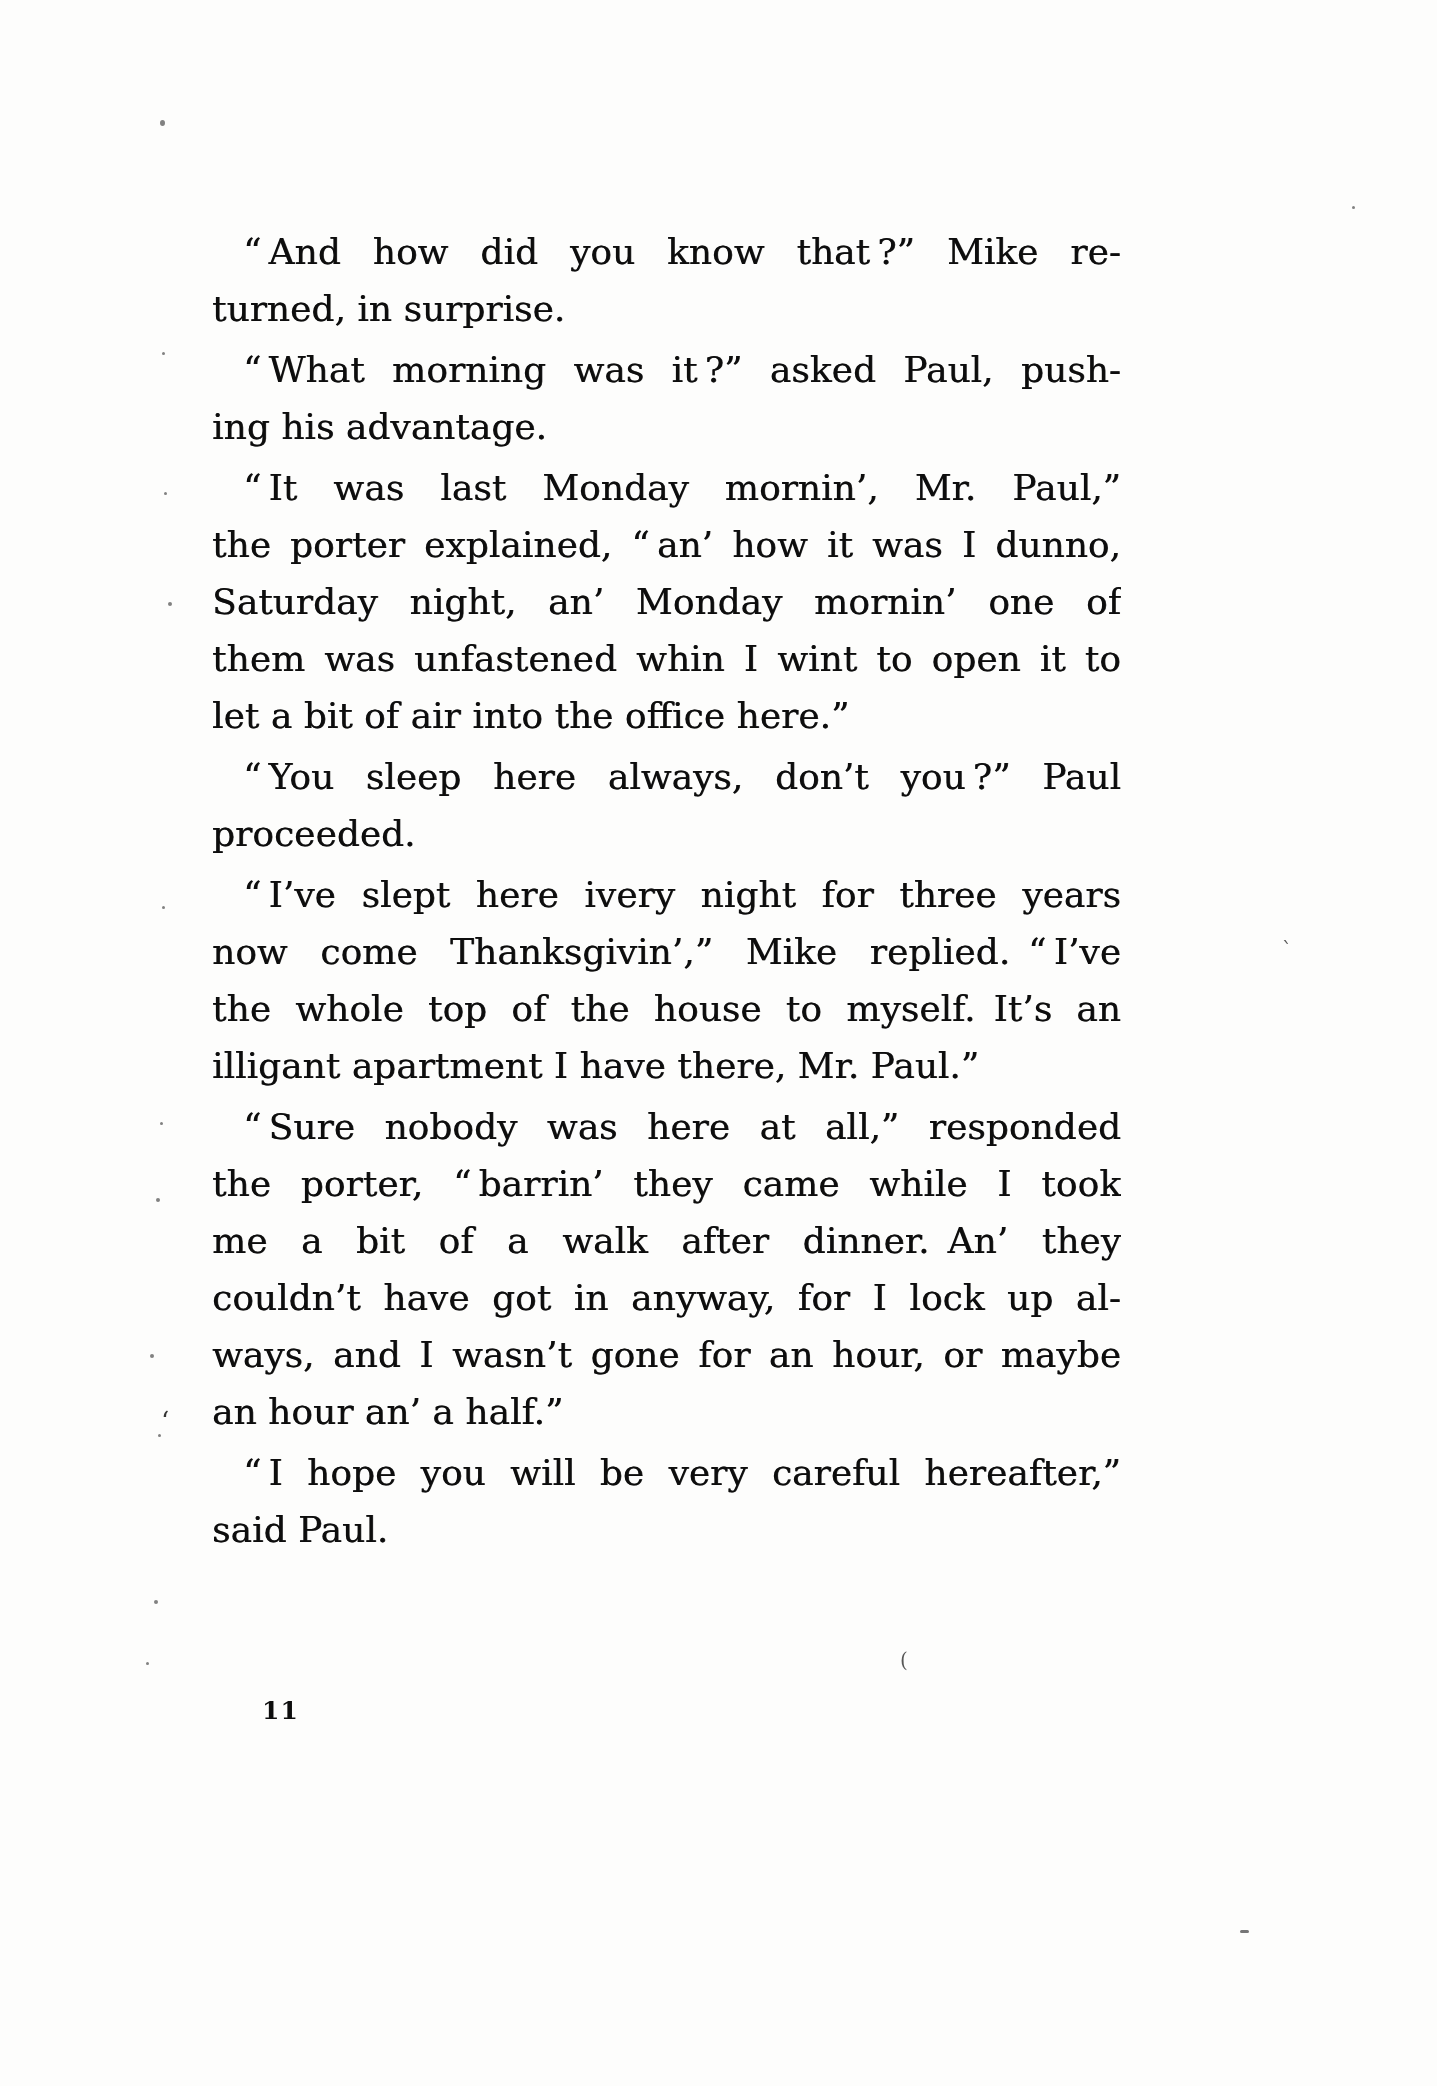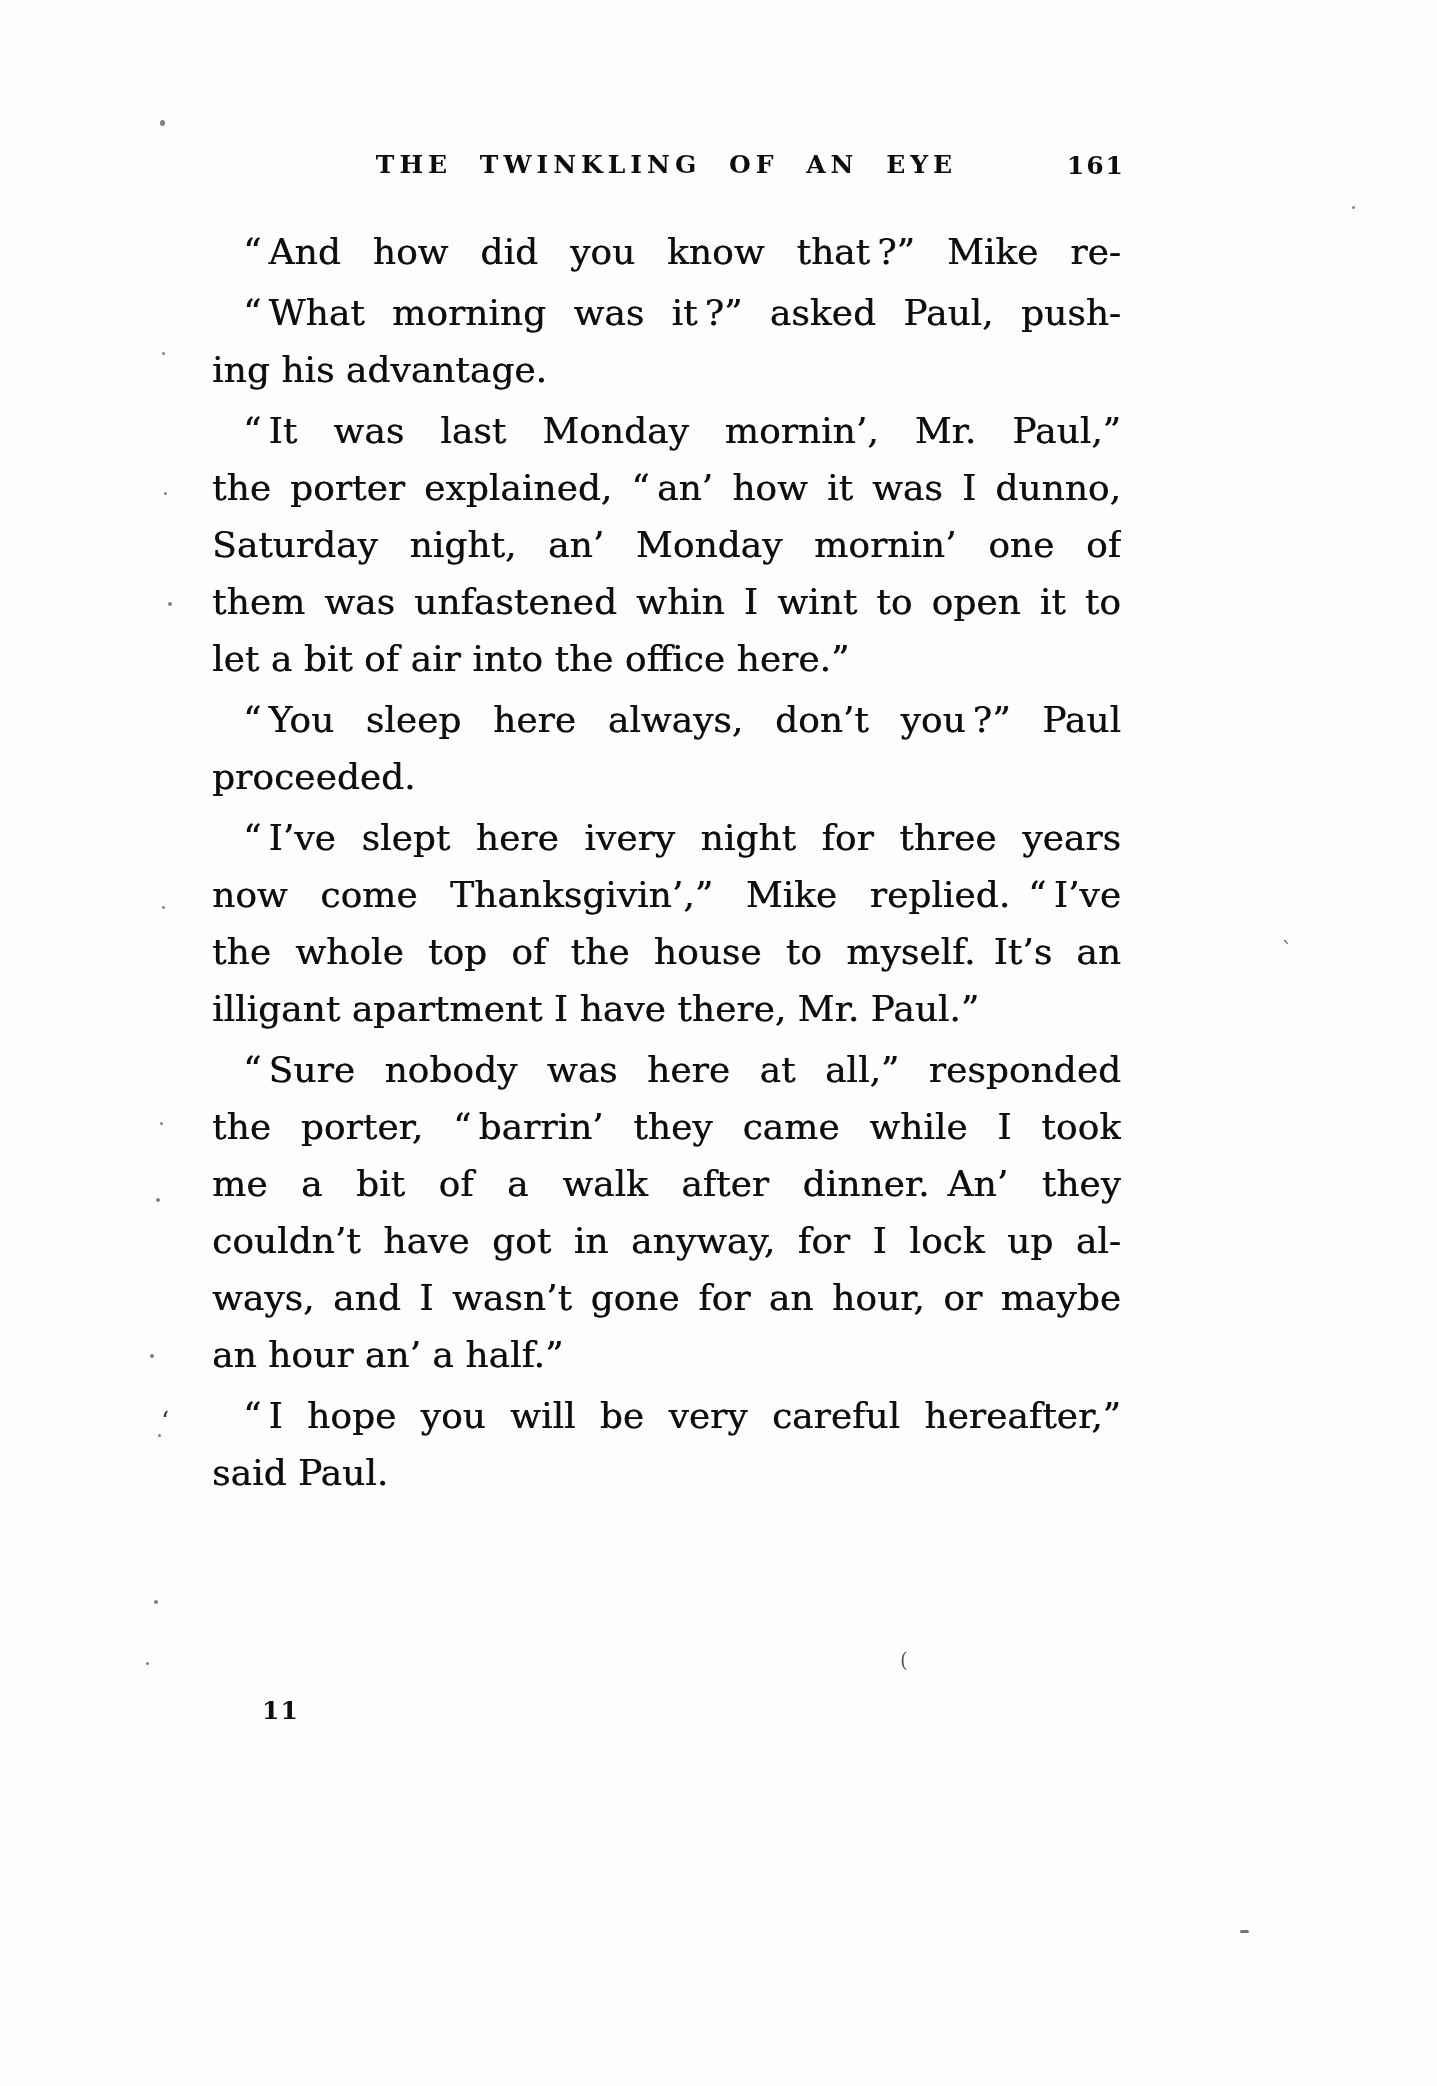--- a/index.html
+++ b/index.html
@@ -78,28 +78,25 @@
   }
   .mark.quote-artifact { font-size: 26px; line-height: 26px; }
   .mark.paren-artifact { font-size: 20px; line-height: 20px; opacity: 0.7; }
   .mark.grave-artifact { font-size: 20px; line-height: 20px; opacity: 0.7; }
 </style>
 </head>
 <body>
 
 <div class="page">
 
-  <header class="running-head">
-    <span class="running-title">THE TWINKLING OF AN EYE</span>
-    <span class="folio">161</span>
-  </header>
 
   <main class="text-block" id="text-block">
       <div class="paragraph">
         <div class="line first">“ And how did you know that ?” Mike re-</div>
+        <div class="line final">turned, in surprise.</div>
       </div>
       <div class="paragraph">
         <div class="line first">“ What morning was it ?” asked Paul, push-</div>
         <div class="line final">ing his advantage.</div>
       </div>
       <div class="paragraph">
         <div class="line first">“ It was last Monday mornin’, Mr. Paul,”</div>
         <div class="line">the porter explained, “ an’ how it was I dunno,</div>
         <div class="line">Saturday night, an’ Monday mornin’ one of</div>
         <div class="line">them was unfastened whin I wint to open it to</div>

